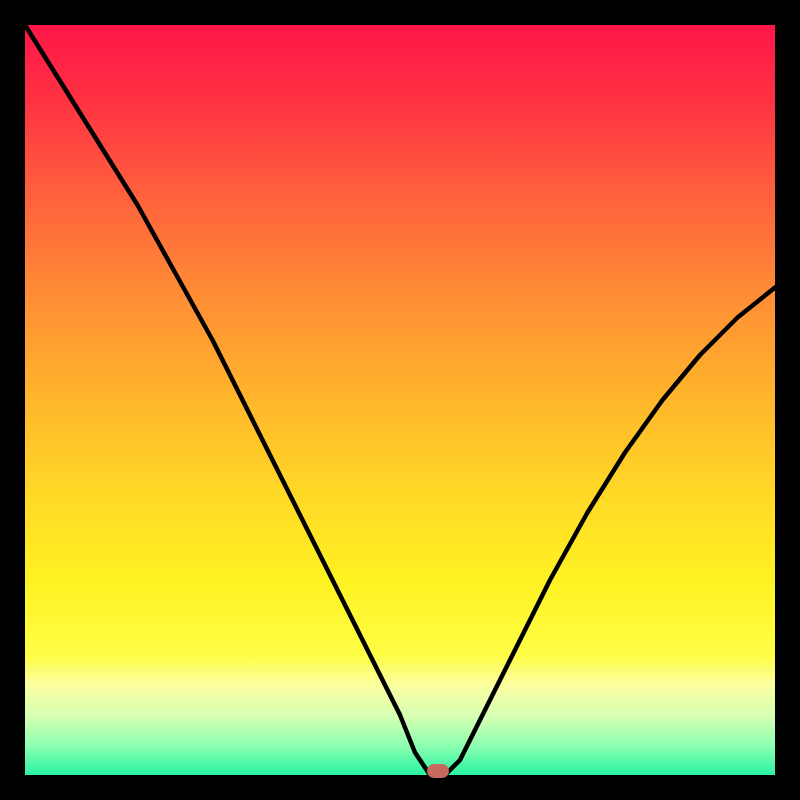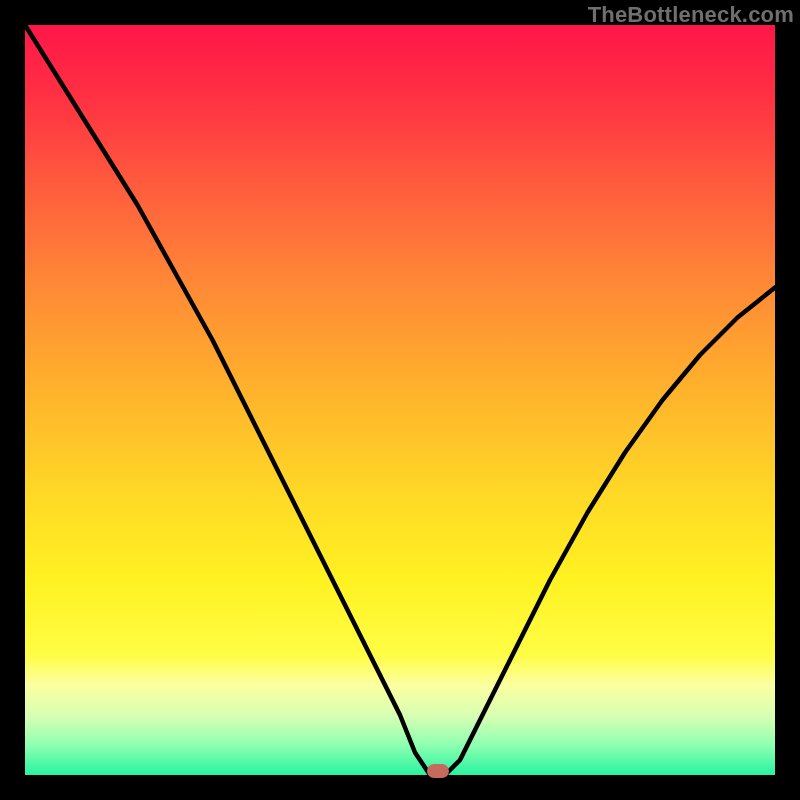--- a/index.html
+++ b/index.html
@@ -64,21 +64,20 @@
     border-radius: 7px;
     background: #c56a5c;
     transform: translate(-50%, -50%);
   }
 </style>
 </head>
 <body>
 
 <div class="frame">
 
-  <div class="attribution">TheBottleneck.com</div>
 
   <div class="plot">
 
     <svg class="curve" viewBox="0 0 750 750" preserveAspectRatio="none">
       <path fill="none" stroke="#000" stroke-width="4.5" stroke-linecap="round" stroke-linejoin="round" d="M0.0 0.0 L37.5 60.0 L75.0 120.0 L112.5 180.0 L150.0 247.5 L187.5 315.0 L225.0 390.0 L262.5 465.0 L300.0 540.0 L337.5 615.0 L375.0 690.0 L390.0 727.5 L405.0 750.0 L420.0 750.0 L435.0 735.0 L450.0 705.0 L487.5 630.0 L525.0 555.0 L562.5 487.5 L600.0 427.5 L637.5 375.0 L675.0 330.0 L712.5 292.5 L750.0 262.5"></path>
     </svg>
 
     <div class="marker" style="left: 412.5px; top: 746px;"></div>
 
   </div>

